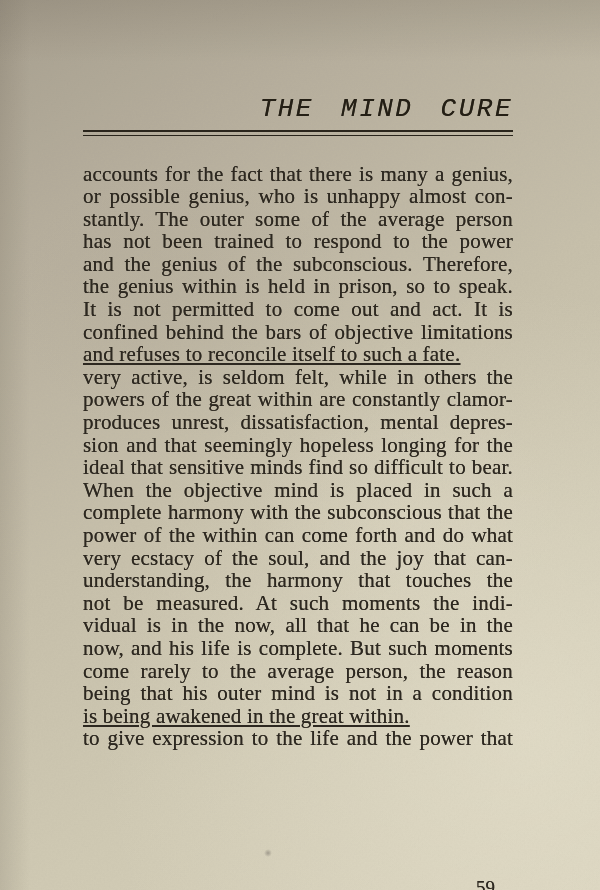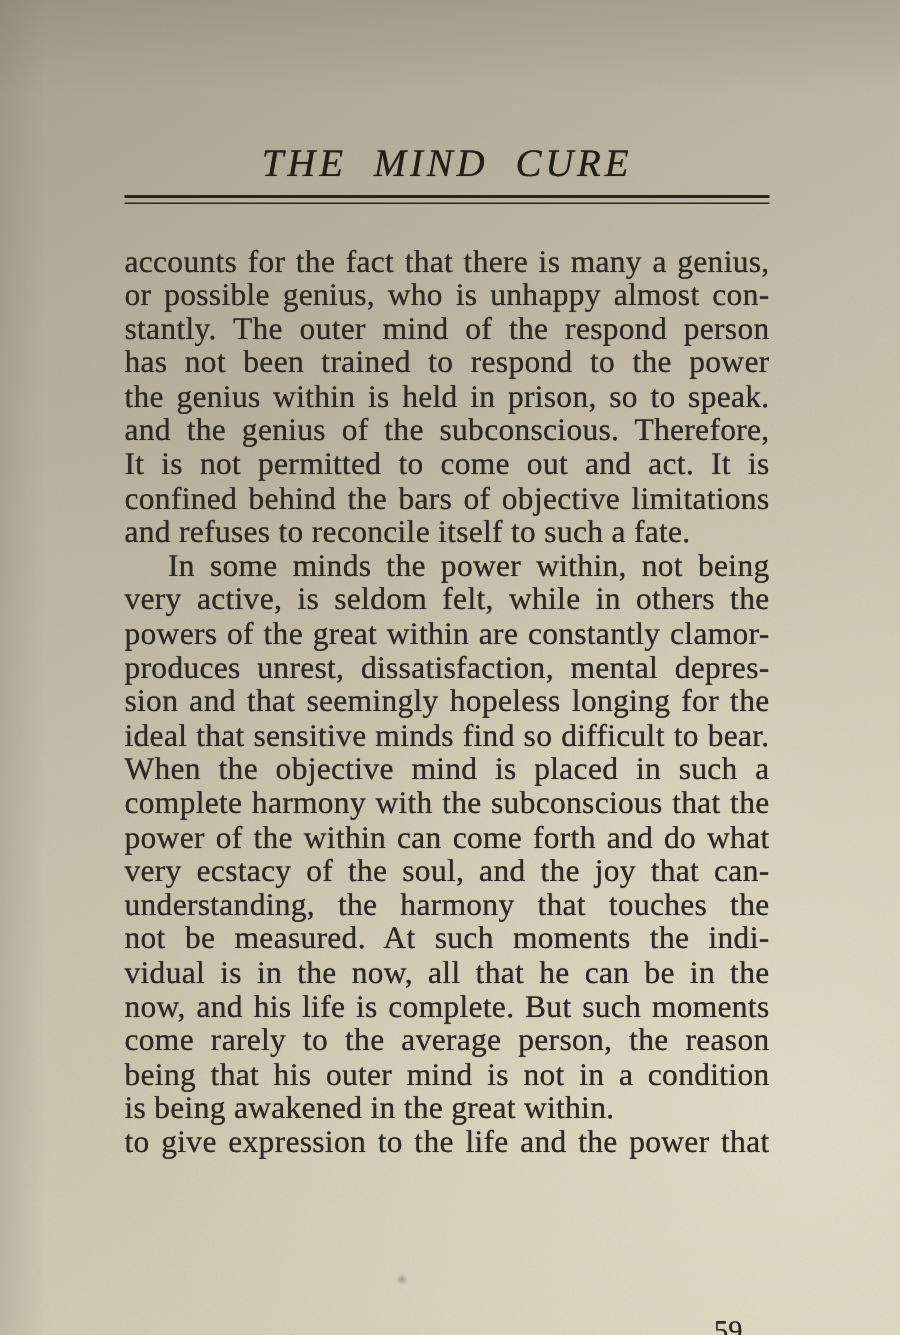--- a/index.html
+++ b/index.html
@@ -15,47 +15,48 @@
       radial-gradient(40% 22% at 30% 34%, rgba(148,140,124,0.10) 0%, rgba(148,140,124,0) 70%),
       radial-gradient(36% 20% at 68% 58%, rgba(230,225,206,0.22) 0%, rgba(230,225,206,0) 70%),
       linear-gradient(148deg, #a8a090 0%, #b8b09e 22%, #c7c0ab 48%, #d0cab4 72%, #d8d2bc 100%);
     font-family: "Liberation Serif", "DejaVu Serif", serif;
     color: #2b261c;
   }
   .grain { position: absolute; inset: 0; opacity: 0.5; mix-blend-mode: multiply; pointer-events: none; }
   .title {
     position: absolute;
     left: 83px; top: 95px; width: 430px;
-    text-align: center;
+    text-align: right;
     font-style: italic;
     font-size: 26px;
     line-height: 28px;
     letter-spacing: 2.5px;
     word-spacing: 9px;
     color: #241f15;
     text-shadow: 0 0 0.6px rgba(36,31,21,0.85);
+    font-family: Liberation Mono, monospace;
   }
   .double-rule {
     position: absolute;
     left: 83px; top: 130px; width: 430px;
     height: 3px;
     border-top: 2px solid #2a251c;
     border-bottom: 1.5px solid #2a251c;
   }
   .body-block {
     position: absolute;
     left: 83px; top: 162.5px; width: 430px;
     font-size: 21px;
     line-height: 22.6px;
     letter-spacing: 0.2px;
     color: #2d2820;
     text-shadow: 0 0 0.5px rgba(45,40,32,0.85);
   }
   .tline { text-align: justify; text-align-last: justify; }
-  .tline.last { text-align-last: left; }
+  .tline.last { text-align-last: left; text-decoration: underline; }
   .tline.indent { text-indent: 29px; }
   .pageno {
     position: absolute;
     left: 83px; top: 877px; width: 430px;
     text-align: right;
     transform: translateX(-18px);
     font-size: 19px;
     color: #2d2820;
     text-shadow: 0 0 0.5px rgba(45,40,32,0.85);
   }
@@ -70,29 +71,28 @@
 <body>
 
 <div class="page">
 
   <div class="title">THE MIND CURE</div>
   <div class="double-rule"></div>
 
   <div class="body-block">
     <div class="tline">accounts for the fact that there is many a genius,</div>
     <div class="tline">or possible genius, who is unhappy almost con-</div>
-    <div class="tline">stantly.  The outer mind of the respond person</div>
+    <div class="tline">stantly.  The outer some of the average person</div>
     <div class="tline">has not been trained to respond to the power</div>
+    <div class="tline">and the genius of the subconscious.  Therefore,</div>
     <div class="tline">the genius within is held in prison, so to speak.</div>
-    <div class="tline">and the genius of the subconscious.  Therefore,</div>
     <div class="tline">It is not permitted to come out and act.  It is</div>
     <div class="tline">confined behind the bars of objective limitations</div>
     <div class="tline last">and refuses to reconcile itself to such a fate.</div>
 
-    <div class="tline indent">In some minds the power within, not being</div>
     <div class="tline">very active, is seldom felt, while in others the</div>
     <div class="tline">powers of the great within are constantly clamor-</div>
     <div class="tline">produces unrest, dissatisfaction, mental depres-</div>
     <div class="tline">sion and that seemingly hopeless longing for the</div>
     <div class="tline">ideal that sensitive minds find so difficult to bear.</div>
     <div class="tline">When the objective mind is placed in such a</div>
     <div class="tline">complete harmony with the subconscious that the</div>
     <div class="tline">power of the within can come forth and do what</div>
     <div class="tline">very ecstacy of the soul, and the joy that can-</div>
     <div class="tline">understanding, the harmony that touches the</div>

